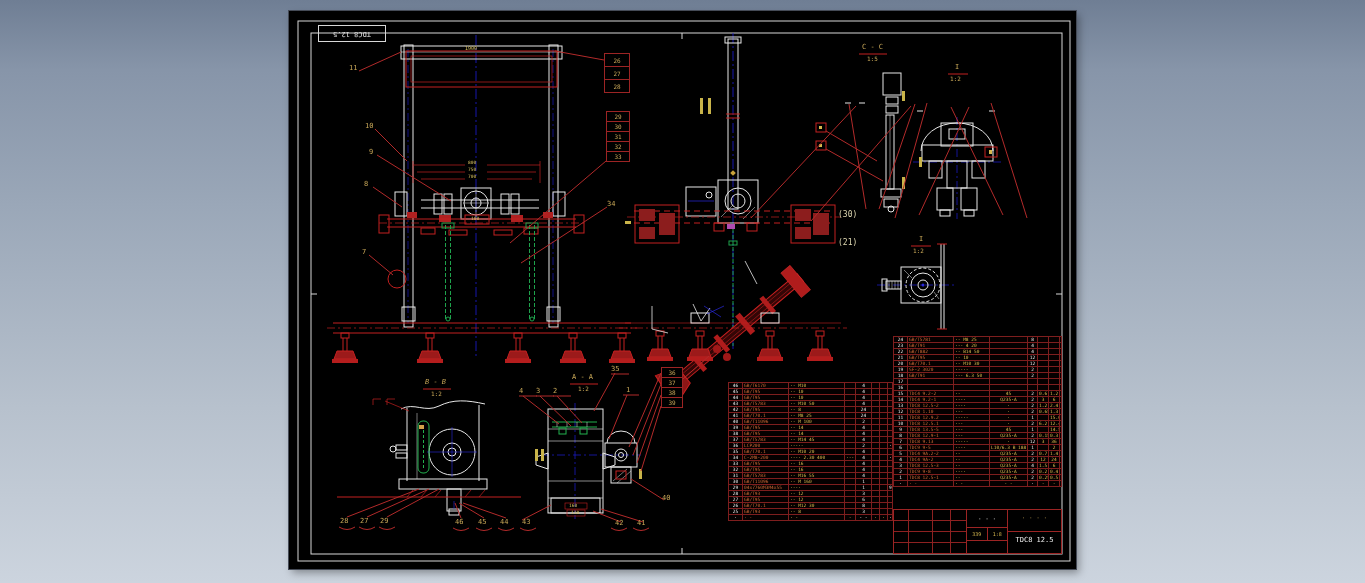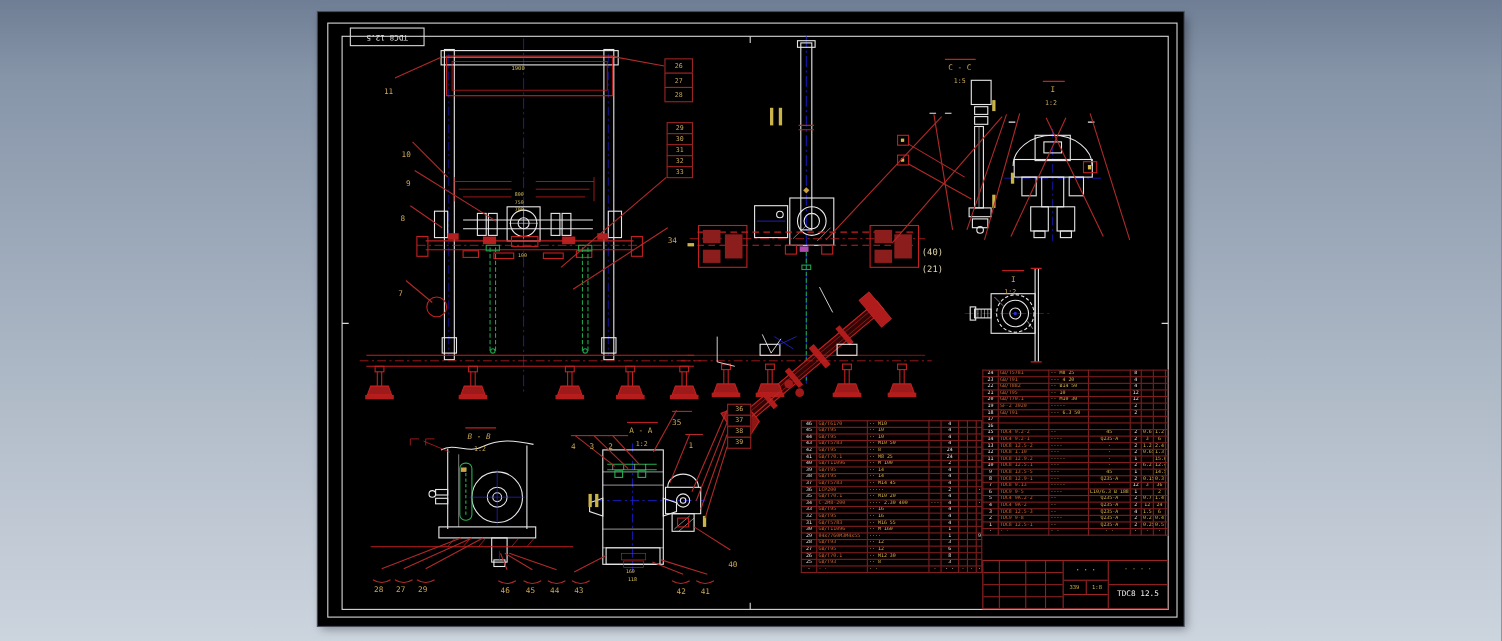--- a/index.html
+++ b/index.html
@@ -2,21 +2,21 @@
 <html><head>
 <meta charset="utf-8">
 <style>
   html,body{margin:0;padding:0;}
   .stage{position:relative;width:1365px;height:583px;overflow:hidden;
     background:linear-gradient(180deg,#6f7e94 0%,#8795a9 12%,#9aa7b8 35%,#b7c1cd 70%,#ccd4de 100%);
     font-family:"DejaVu Sans Mono",monospace;}
   .sheet{position:absolute;left:289px;top:11px;width:787px;height:558px;background:#000;
     box-shadow:0 0 0 1px #454b57,3px 4px 8px rgba(0,0,0,.35);}
   .sheet svg{position:absolute;left:0;top:0;}
-  .lbl{position:absolute;line-height:1;white-space:nowrap;color:#c9a858;font-size:7px;margin-top:15px;}
+  .lbl{position:absolute;line-height:1;white-space:nowrap;color:#c9a858;font-size:7px;}
   .lbl.sm{font-size:6px;}
   .lbl.dim{font-size:5px;color:#d8c060;}
   .lbl.tiny{font-size:4.5px;color:#d8c060;}
   .lbl.cream{color:#ddd6b0;font-size:8px;}
   .titlebox{position:absolute;left:29px;top:14px;width:66px;height:15px;border:1px solid #d8d8d8;
     color:#e0e0e0;font-size:7px;text-align:center;line-height:15px;transform:rotate(180deg);}
   .stack{position:absolute;}
   .stack .cell{box-sizing:border-box;border:1px solid #9c2424;color:#c9a858;text-align:center;
     font-size:6px;background:#000;}
   .ptable{position:absolute;border-collapse:collapse;table-layout:fixed;background:#050000;}
@@ -452,22 +452,22 @@
       <div class="cell" style="width:24px;height:11px;line-height:10px;margin-top:-1px;">32</div>
       <div class="cell" style="width:24px;height:11px;line-height:10px;margin-top:-1px;">33</div>
     </div>
     <div class="stack" style="left:372px;top:356px;">
       <div class="cell" style="width:22px;height:11px;line-height:10px;">36</div>
       <div class="cell" style="width:22px;height:11px;line-height:10px;margin-top:-1px;">37</div>
       <div class="cell" style="width:22px;height:11px;line-height:10px;margin-top:-1px;">38</div>
       <div class="cell" style="width:22px;height:11px;line-height:10px;margin-top:-1px;">39</div>
     </div>
 
-    <div class="lbl cream" style="left:549px;top:200px;">(40)</div>
-    <div class="lbl cream" style="left:549px;top:215px;">(21)</div>
+    <div class="lbl cream" style="left:549px;top:200px;">(30)</div>
+    <div class="lbl cream" style="left:549px;top:228px;">(21)</div>
 
     <div class="lbl" style="left:573px;top:33px;">C - C</div>
     <div class="lbl sm" style="left:578px;top:45px;">1:5</div>
     <div class="lbl" style="left:666px;top:53px;">I</div>
     <div class="lbl sm" style="left:661px;top:65px;">1:2</div>
     <div class="lbl" style="left:630px;top:225px;">I</div>
     <div class="lbl sm" style="left:624px;top:237px;">1:2</div>
     <div class="lbl" style="left:136px;top:368px;font-style:italic;">B - B</div>
     <div class="lbl sm" style="left:142px;top:380px;">1:2</div>
     <div class="lbl" style="left:283px;top:363px;">A - A</div>

